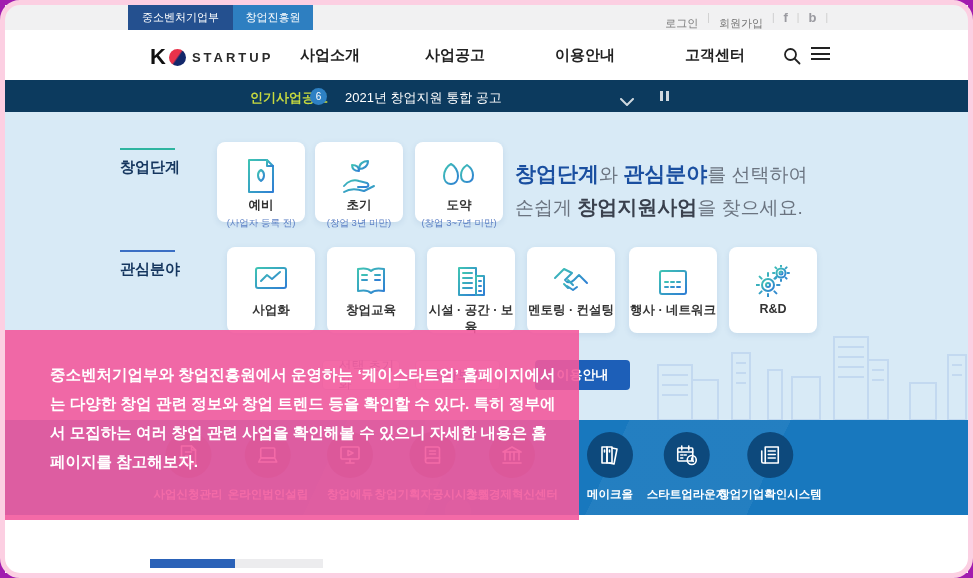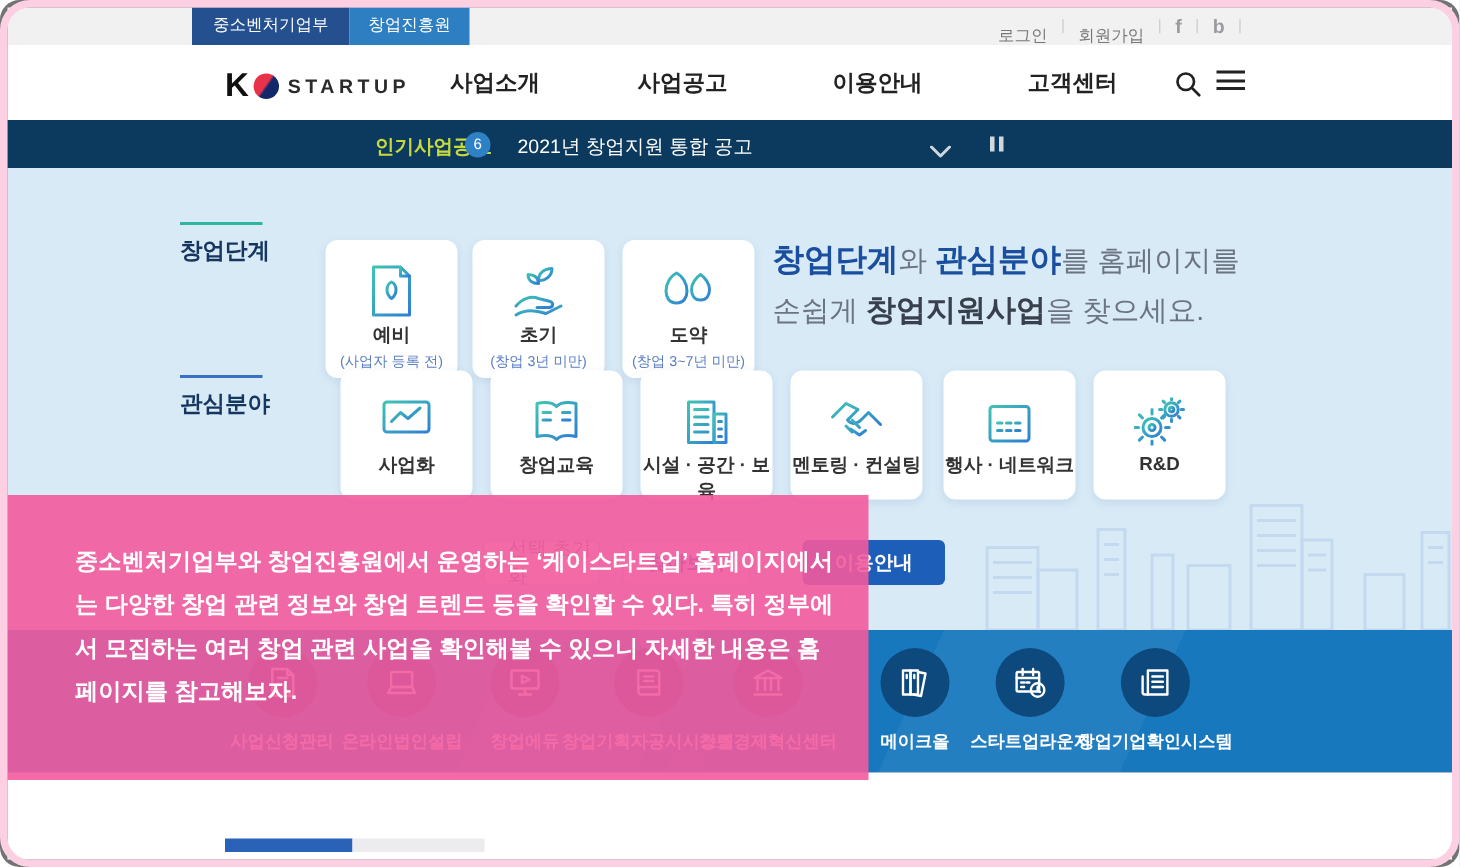--- a/index.html
+++ b/index.html
@@ -1,17 +1,17 @@
 <!DOCTYPE html>
 <html><head>
 <meta charset="utf-8">
 <style>
   * { margin:0; padding:0; box-sizing:border-box; }
   body { background:#fff; font-family:"Liberation Sans","DejaVu Sans",sans-serif; }
-  .frame { position:relative; width:973px; height:578px; background:#737373; overflow:hidden;border-radius:13px; }
+  .frame { position:relative; width:973px; height:578px; background:#a21caf; overflow:hidden; }
   .frame-border { position:absolute; inset:0; border:5px solid #fccfe2; border-radius:20px; pointer-events:none; z-index:200; }
 
   
   .utilbar { position:absolute; left:5px; top:5px; width:963px; height:25px; background:#f1f1f2; }
   .gov-btn { position:absolute; top:0; height:25px; line-height:25px; color:#fff; font-size:11px; text-align:center; cursor:pointer; }
   .gov-btn.b1 { left:123px; width:105px; background:#24508f; }
   .gov-btn.b2 { left:228px; width:80px; background:#2e7fc1; }
   .util-right { position:absolute; right:140px; top:0; height:25px; display:flex; align-items:center; gap:9px; font-size:11px; color:#777; }
   .util-right .sep { color:#ccc; font-size:10px; }
   .util-link { cursor:pointer;margin-top:12px; }
@@ -38,21 +38,21 @@
   .nb-pause i { width:3px; height:10px; background:#cfd8df; display:block; }
 
   
   .hero { position:absolute; left:5px; top:112px; width:963px; height:308px; background:#d8eaf6; }
   .sec-line { position:absolute; left:115px; width:55px; height:2px; }
   .sec-label { position:absolute; left:115px; font-size:15px; font-weight:bold; color:#15365f; }
   .card { position:absolute; width:88px; background:#fff; border-radius:8px; box-shadow:0 2px 6px rgba(30,80,140,.10); text-align:center; cursor:pointer; }
   .card .ic { margin-top:13px; height:42px; display:flex; align-items:center; justify-content:center; }
   .card .t { font-size:12.5px; font-weight:bold; color:#333; }
   .card .s { font-size:9.5px; color:#5b7fc4; margin-top:3px; white-space:nowrap; }
-  .stage-card { top:48px; height:92px; }
+  .stage-card { top:30px; height:80px; }
   .interest-card { top:135px; height:86px;margin-left:12px; }
   .headline { position:absolute; left:510px; top:46px; line-height:32px; font-size:19px; color:#6b7480; white-space:nowrap; }
   .headline b { font-size:21px; color:#1a4fa0; }
   .headline .dk { font-size:20px; color:#39404d; font-weight:bold; }
   .hero-btn { position:absolute; top:248px; height:30px; border-radius:4px; font-size:13px; display:flex; align-items:center; justify-content:center; gap:5px; cursor:pointer; }
   .btn-reset { left:317px; width:78px; background:#fff; border:1px solid #c6d3e2; color:#5a7b9c; }
   .btn-find { left:410px; width:85px; background:#eef3f9; border:1px solid #c6d3e2; color:#1d5eb5; font-weight:bold; }
   .btn-guide { left:530px; width:95px; background:#1d5fb8; color:#fff; font-weight:bold; }
   .skyline { position:absolute; right:0; bottom:0; }
 
@@ -194,21 +194,21 @@
           <line x1="11" y1="20" x2="11" y2="33"></line>
             <line x1="27" y1="19" x2="27" y2="33"></line>
             <line x1="4" y1="33" x2="34" y2="33"></line>
         </svg>
       </div>
       <div class="t">도약</div>
       <div class="s">(창업 3~7년 미만)</div>
     </div>
 
     <div class="headline">
-      <b>창업단계</b><span>와 </span><b>관심분야</b><span>를 홈페이지를</span><br>
+      <b>창업단계</b><span>와 </span><b>관심분야</b><span>를 선택하여</span><br>
       <span>손쉽게 </span><span class="dk">창업지원사업</span><span>을 찾으세요.</span>
     </div>
 
     <div class="sec-line" style="top:138px;background:#3b6fc4"></div>
     <div class="sec-label" style="top:148px">관심분야</div>
 
     <div class="card interest-card" style="left:210px">
       <div class="ic">
         <svg width="36" height="32" viewBox="0 0 36 32" fill="none" stroke="url(#tg)" stroke-width="2" stroke-linejoin="round" stroke-linecap="round">
           <rect x="3" y="3" width="30" height="20" rx="2"></rect>

